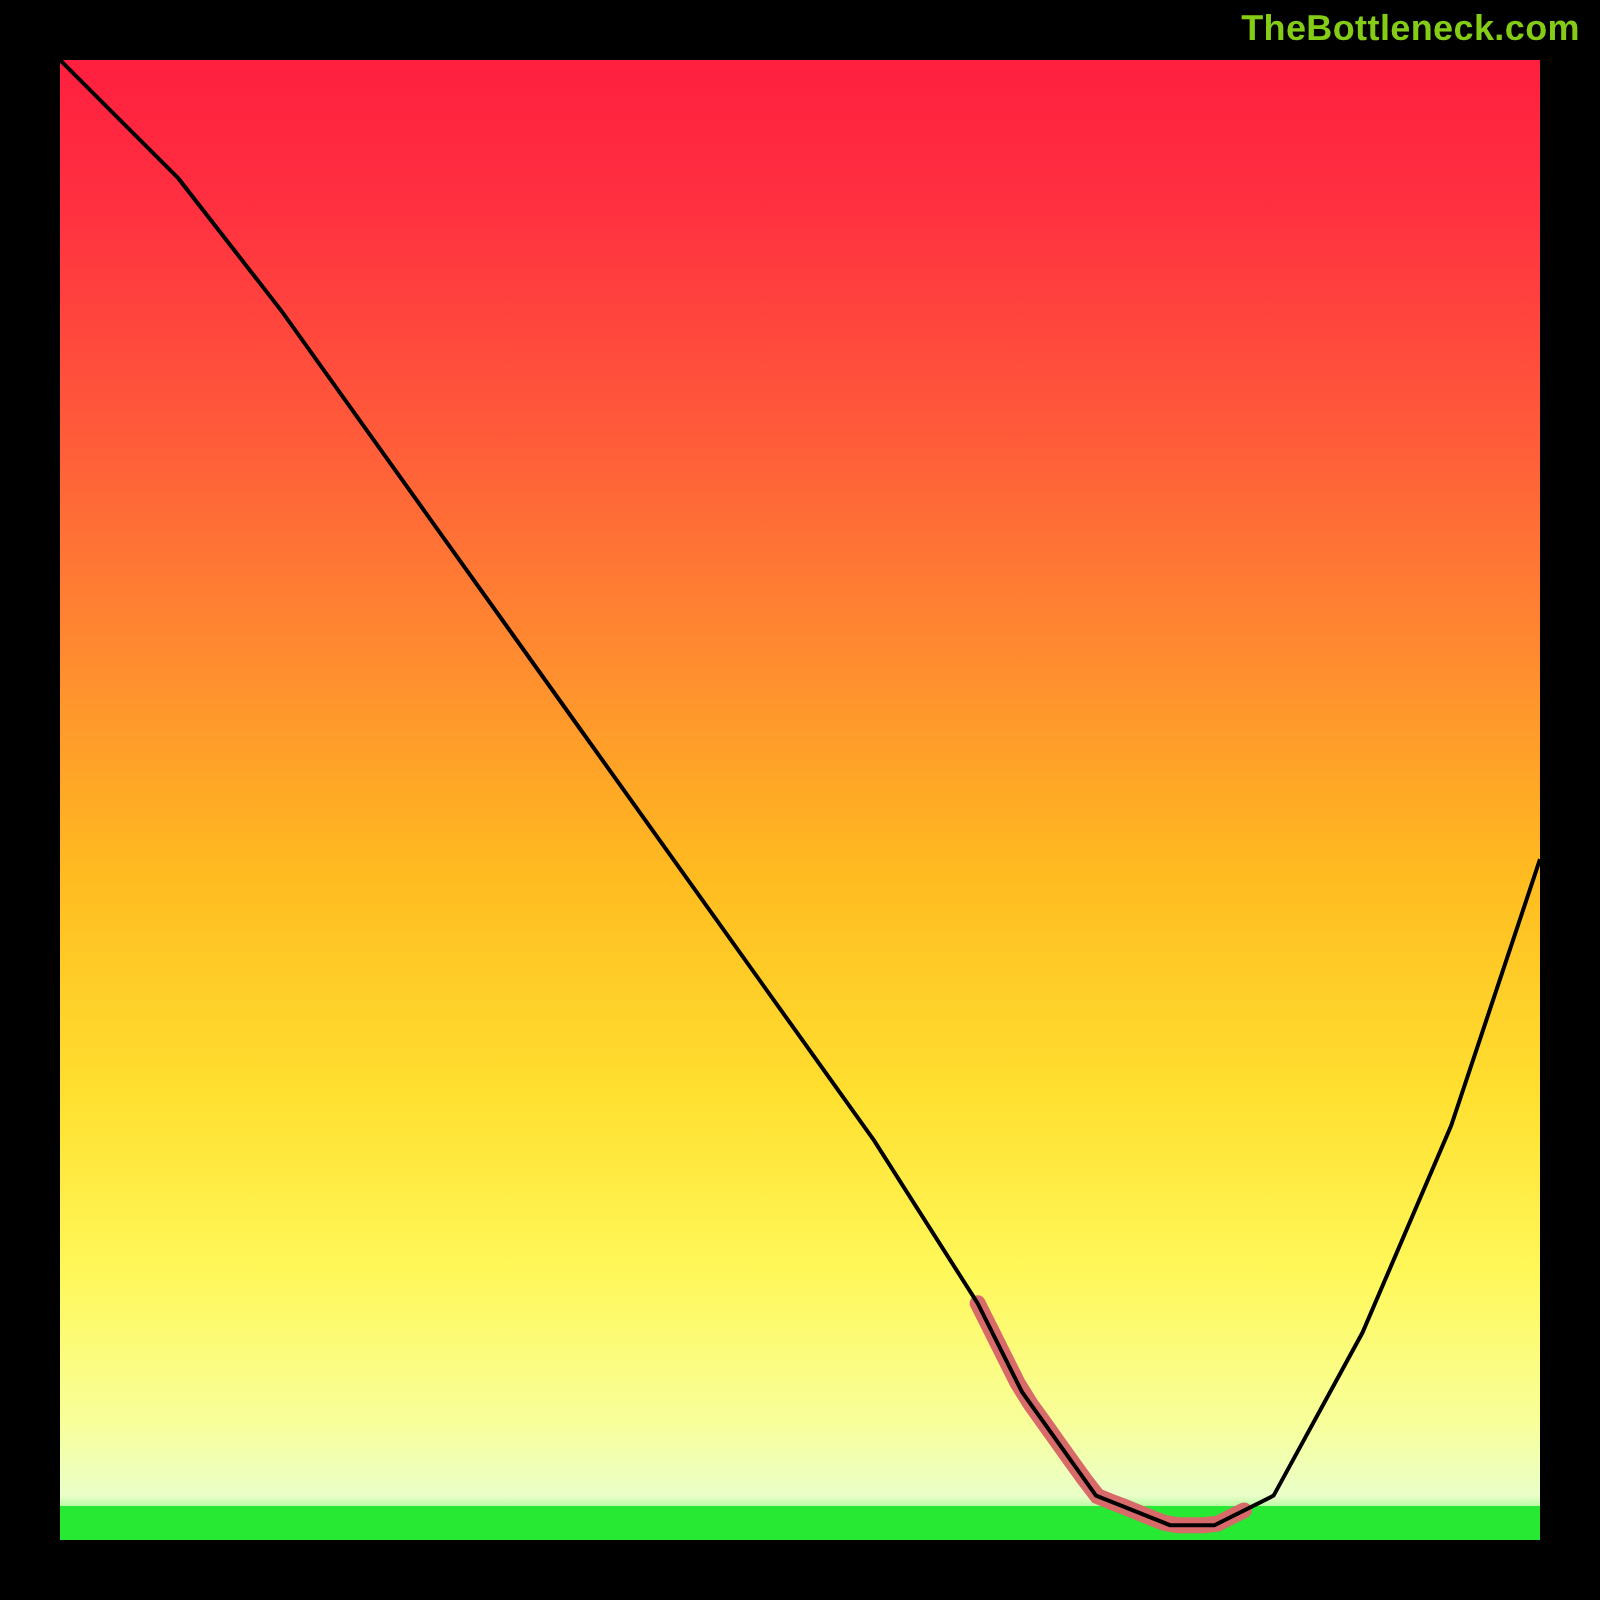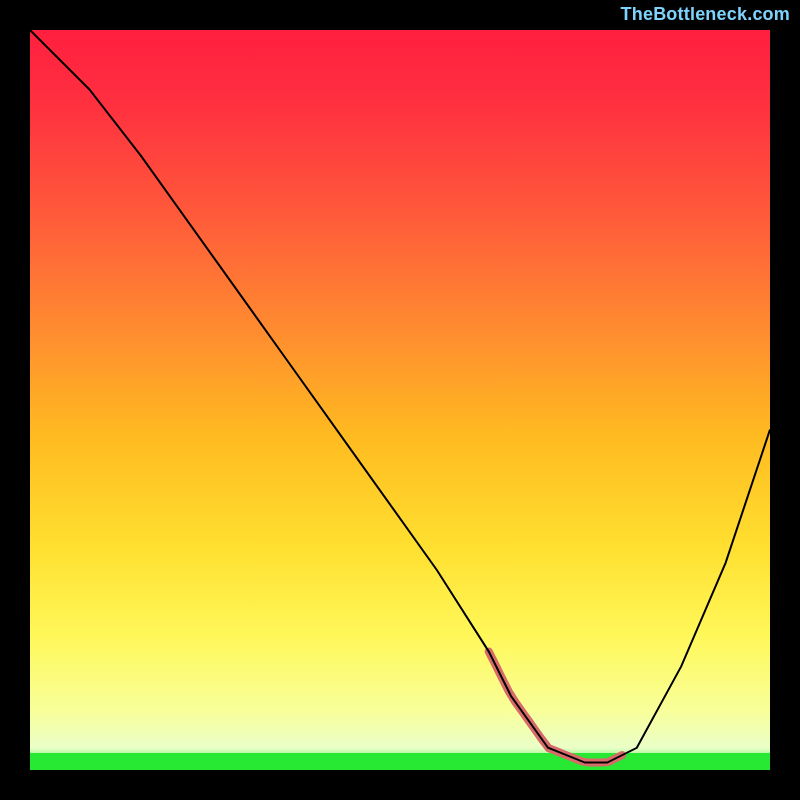--- a/index.html
+++ b/index.html
@@ -14,21 +14,21 @@
   .frame {
     position: relative;
     width: 800px;
     height: 800px;
     background: #000;
   }
   .watermark {
     position: absolute;
     top: 4px;
     right: 10px;
-    color: #7dd3fc;
+    color: #84cc16;
     font-size: 18px;
     font-weight: 600;
     letter-spacing: 0.2px;
     z-index: 30;
     user-select: none;
   }
   .plot {
     position: absolute;
     left: 30px;
     top: 30px;

